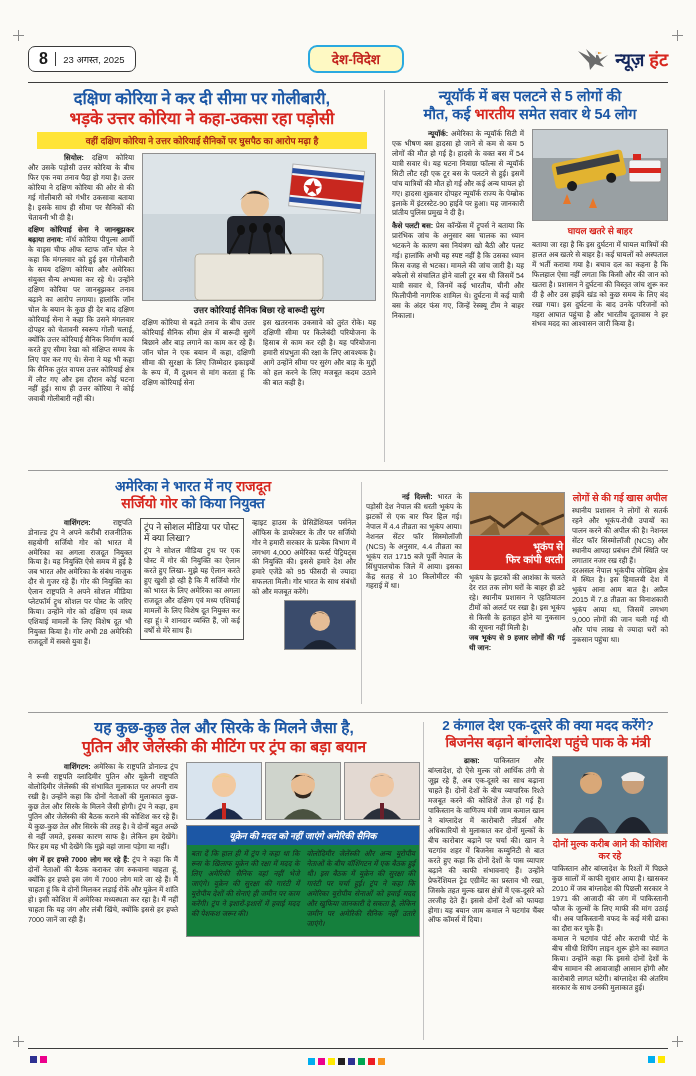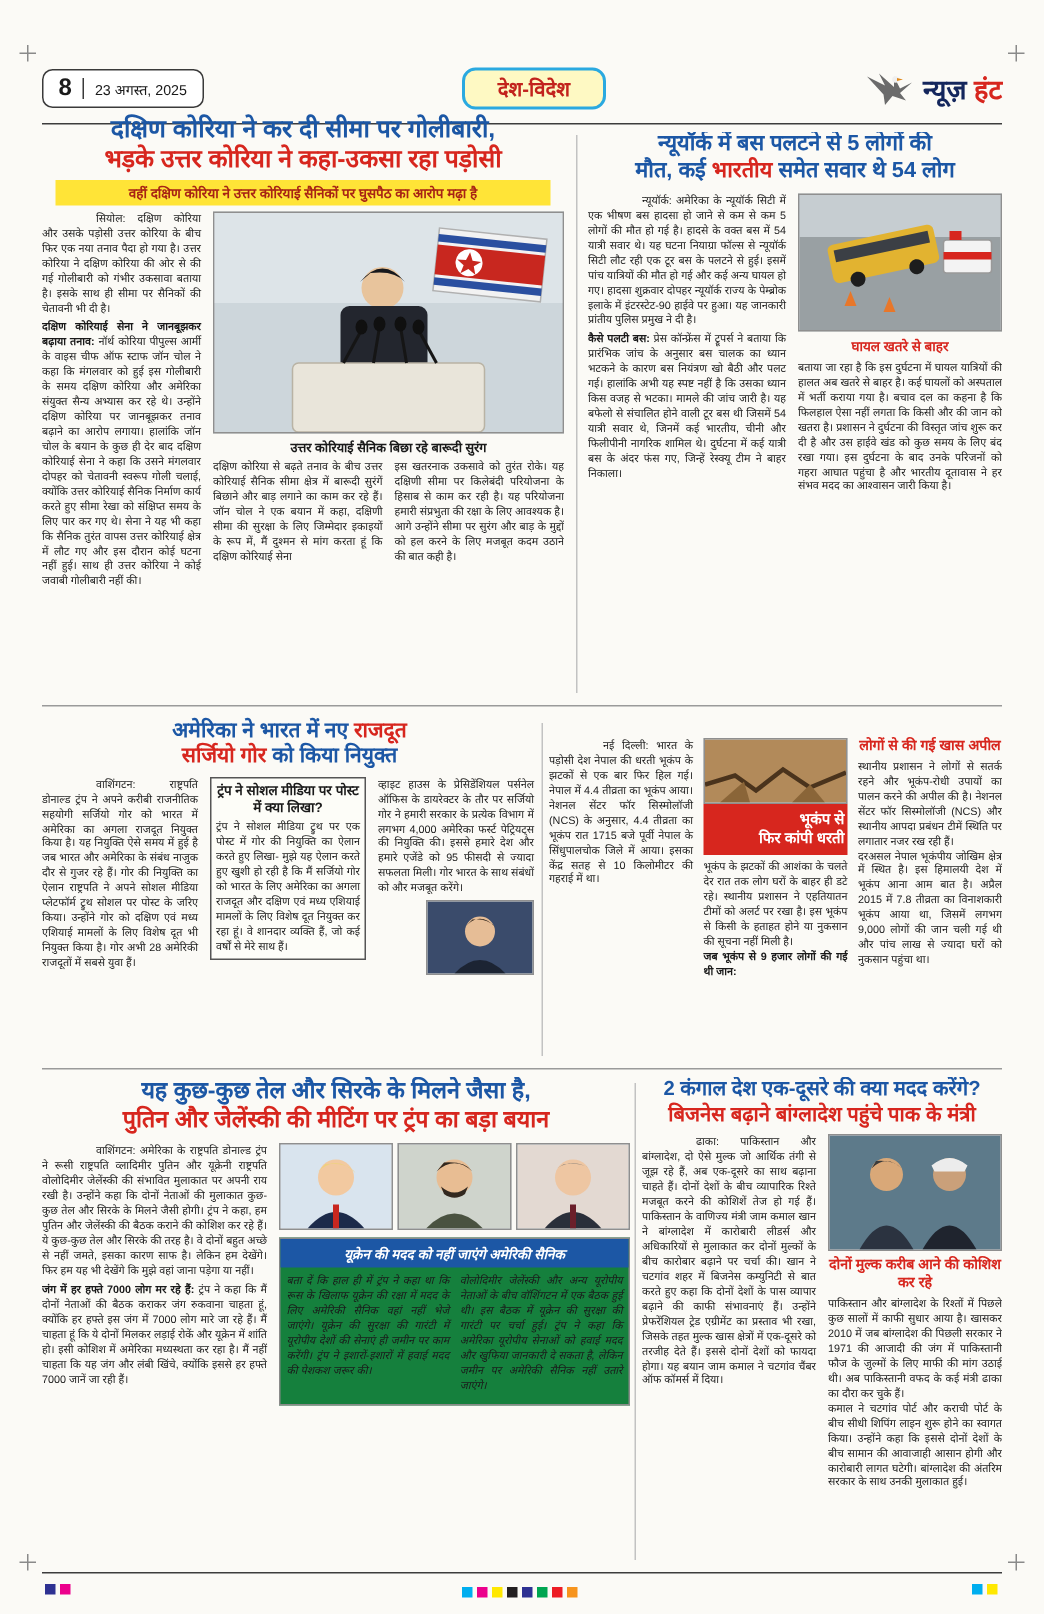--- a/index.html
+++ b/index.html
@@ -24,30 +24,30 @@
   .hline{position:absolute;left:28px;width:640px;border-top:1.3px solid #3c3c3c;}
   .vrule{position:absolute;width:1px;background:#c2c2c2;}
   
   .art{position:absolute;overflow:hidden;}
   .hl{font-weight:bold;text-align:center;line-height:1.24;}
   .c-blue{color:#1c57a5;}
   .c-red{color:#d7261e;}
   .kicker{margin:3px auto 4px;background:#ffe437;color:#a82315;font-weight:bold;font-size:9px;text-align:center;padding:2px 4px;width:95%;}
   .body{font-size:7.2px;line-height:1.38;text-align:justify;}
   .body p{margin-bottom:3px;}
-  .dl{font-weight:normal;padding-left:36px;}
+  .dl{font-weight:bold;padding-left:36px;}
   .subh{font-weight:bold;}
   .cols{display:flex;gap:8px;}
   .caption{font-weight:bold;text-align:center;font-size:8.5px;margin:3px 0;}
   .imgbox{border:1px solid #8f8f8f;line-height:0;background:#cfd5d8;}
   .redband{background:#d7261e;color:#fff;font-weight:bold;text-align:right;font-size:10px;line-height:1.3;padding:4px 2px;}
   .bluebox{border:1px solid #8a8a8a;background:#15803d;margin-top:5px;font-style:italic;}
   .blueboxhead{background:#1c57a5;color:#fff;font-weight:bold;font-size:9px;text-align:center;padding:3px 3px;}
   .boxed{border:1.2px solid #555;padding:3px;background:#fdfdf8;}
-  .boxhead{font-weight:bold;font-size:9px;text-align:center;margin-bottom:2px;line-height:1.25;}
+  .boxhead{font-weight:normal;font-size:9px;text-align:left;margin-bottom:2px;line-height:1.25;}
   .centerhead{font-weight:bold;font-size:9.5px;text-align:center;margin-bottom:2px;color:#d7261e;line-height:1.25;}
   
   .marks{position:absolute;display:flex;gap:3px;}
   .mark{width:7px;height:7px;display:inline-block;}
   .m-cyan{background:#00aeef}.m-mag{background:#ec008c}.m-yel{background:#ffe800}.m-blk{background:#231f20}
   .m-blue{background:#2e3192}.m-grn{background:#00a651}.m-red{background:#ed1c24}.m-org{background:#f7941d}
 </style>
 </head>
 <body>
 
@@ -77,21 +77,21 @@
   </header>
 
   <div class="hline" style="top:82px"></div>
   <div class="hline" style="top:470px;border-top-color:#9a9a9a"></div>
   <div class="hline" style="top:712px;border-top-color:#9a9a9a"></div>
   <div class="hline" style="top:1048px"></div>
   <div class="vrule" style="left:384px;top:90px;height:372px"></div>
   <div class="vrule" style="left:361px;top:482px;height:222px"></div>
   <div class="vrule" style="left:423px;top:722px;height:318px"></div>
 
-  <section class="art" style="left:28px;top:76px;width:348px;height:378px">
+  <section class="art" style="left:28px;top:88px;width:348px;height:378px">
     <h2 class="hl" style="font-size:16.5px">
       <span class="c-blue">दक्षिण कोरिया ने कर दी सीमा पर गोलीबारी,</span><br>
       <span class="c-red">भड़के उत्तर कोरिया ने कहा-उकसा रहा पड़ोसी</span>
     </h2>
     <div class="kicker">वहीं दक्षिण कोरिया ने उत्तर कोरियाई सैनिकों पर घुसपैठ का आरोप मढ़ा है</div>
     <div class="cols">
       <div class="body" style="width:106px">
         <p><span class="dl">सियोल:</span> <span>दक्षिण कोरिया और उसके पड़ोसी उत्तर कोरिया के बीच फिर एक नया तनाव पैदा हो गया है। उत्तर कोरिया ने दक्षिण कोरिया की ओर से की गई गोलीबारी को गंभीर उकसावा बताया है। इसके साथ ही सीमा पर सैनिकों की चेतावनी भी दी है।</span></p>
         <p><span class="subh">दक्षिण कोरियाई सेना ने जानबूझकर बढ़ाया तनाव:</span> <span>नॉर्थ कोरिया पीपुल्स आर्मी के वाइस चीफ ऑफ स्टाफ जॉन चोल ने कहा कि मंगलवार को हुई इस गोलीबारी के समय दक्षिण कोरिया और अमेरिका संयुक्त सैन्य अभ्यास कर रहे थे। उन्होंने दक्षिण कोरिया पर जानबूझकर तनाव बढ़ाने का आरोप लगाया। हालांकि जॉन चोल के बयान के कुछ ही देर बाद दक्षिण कोरियाई सेना ने कहा कि उसने मंगलवार दोपहर को चेतावनी स्वरूप गोली चलाई, क्योंकि उत्तर कोरियाई सैनिक निर्माण कार्य करते हुए सीमा रेखा को संक्षिप्त समय के लिए पार कर गए थे। सेना ने यह भी कहा कि सैनिक तुरंत वापस उत्तर कोरियाई क्षेत्र में लौट गए और इस दौरान कोई घटना नहीं हुई। साथ ही उत्तर कोरिया ने कोई जवाबी गोलीबारी नहीं की।</span></p>
       </div>

